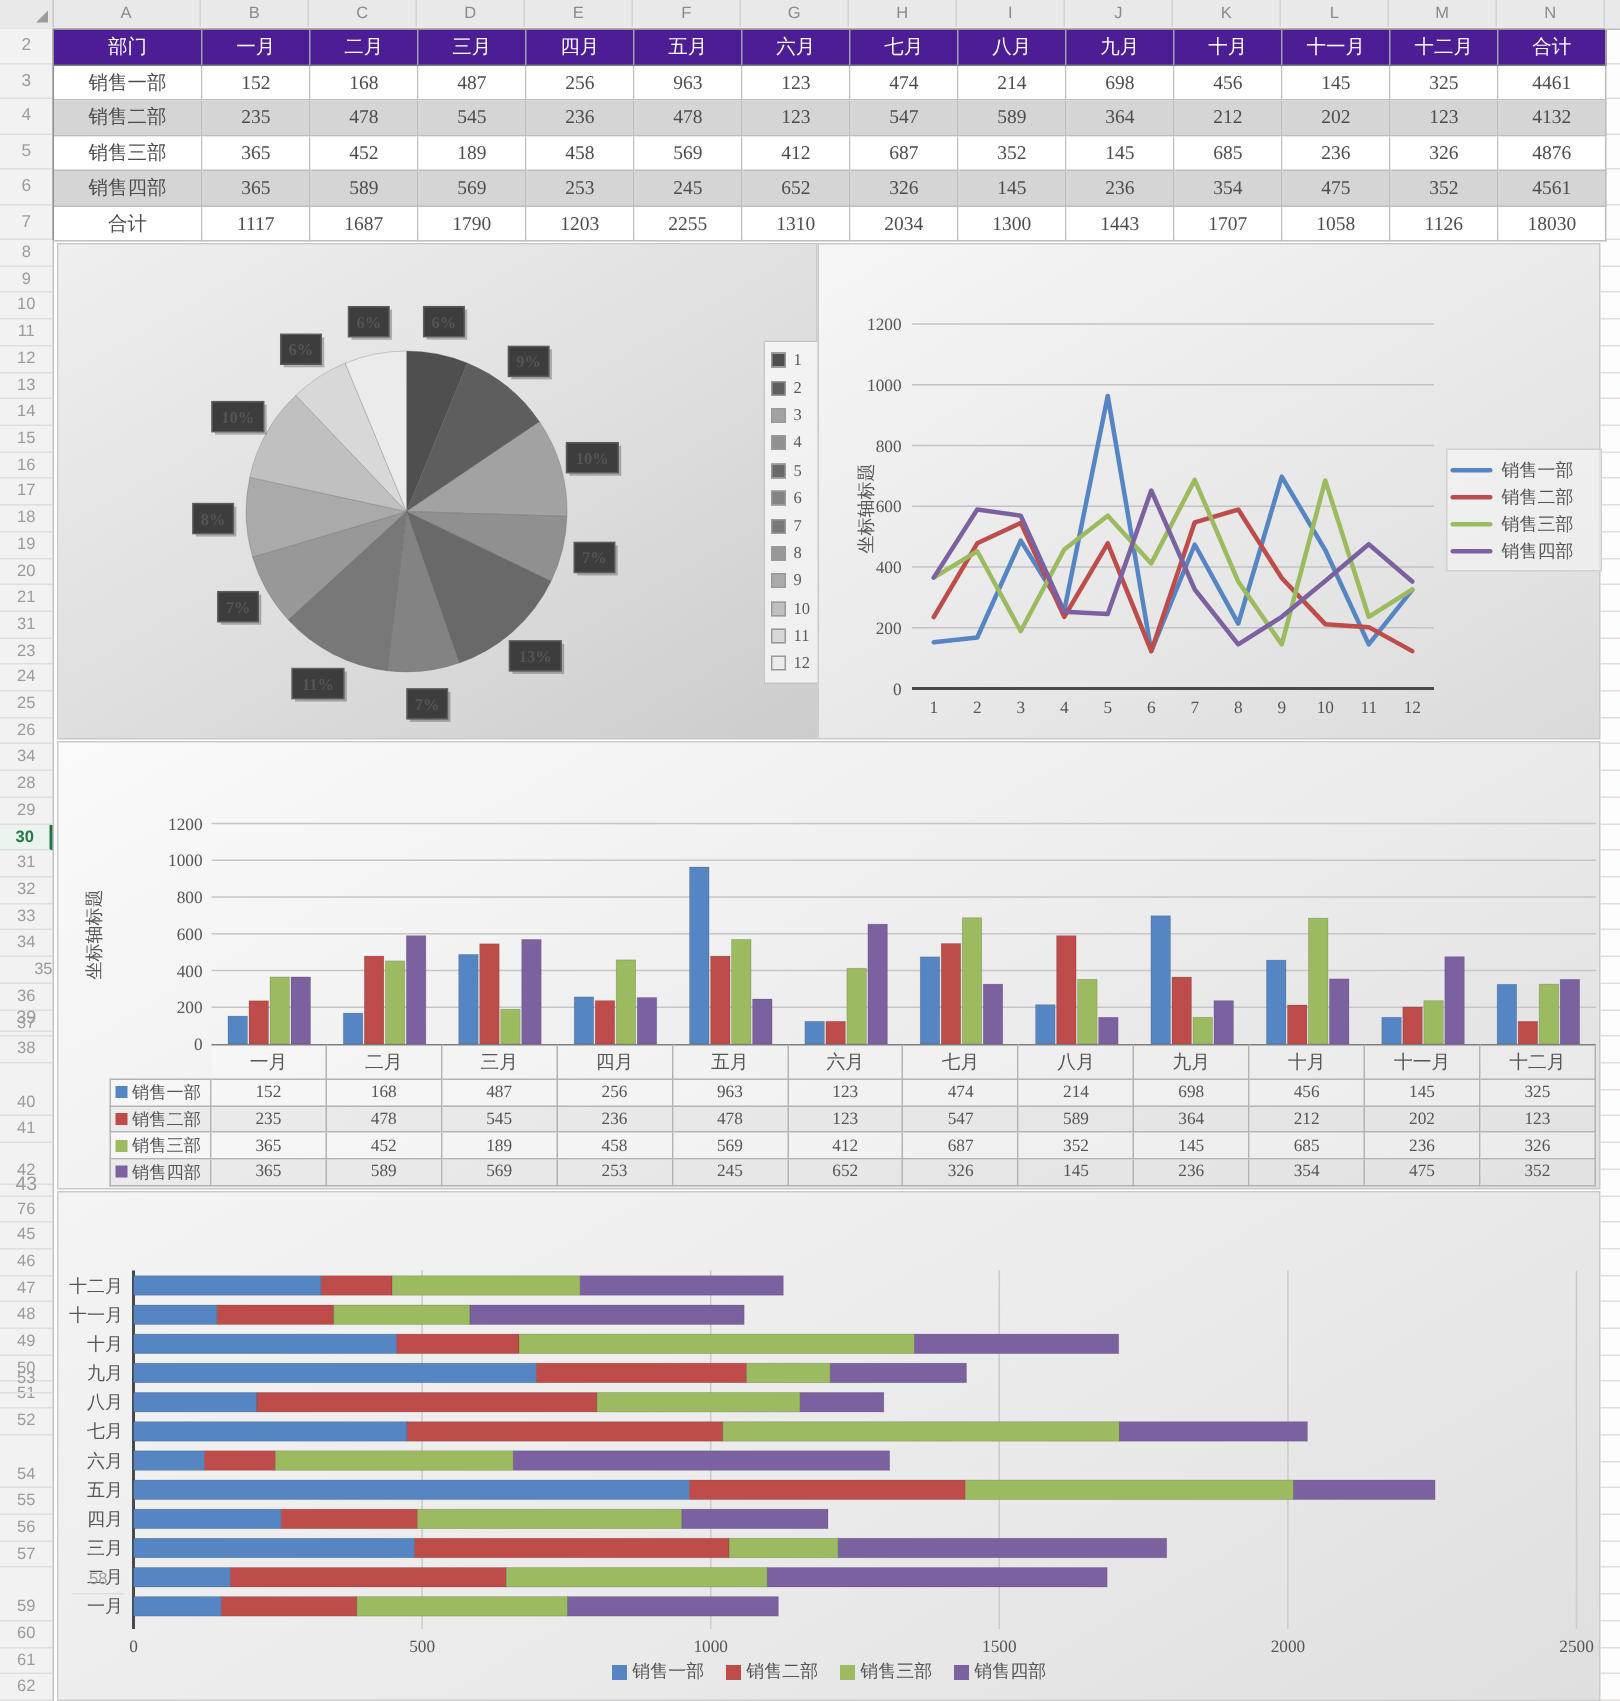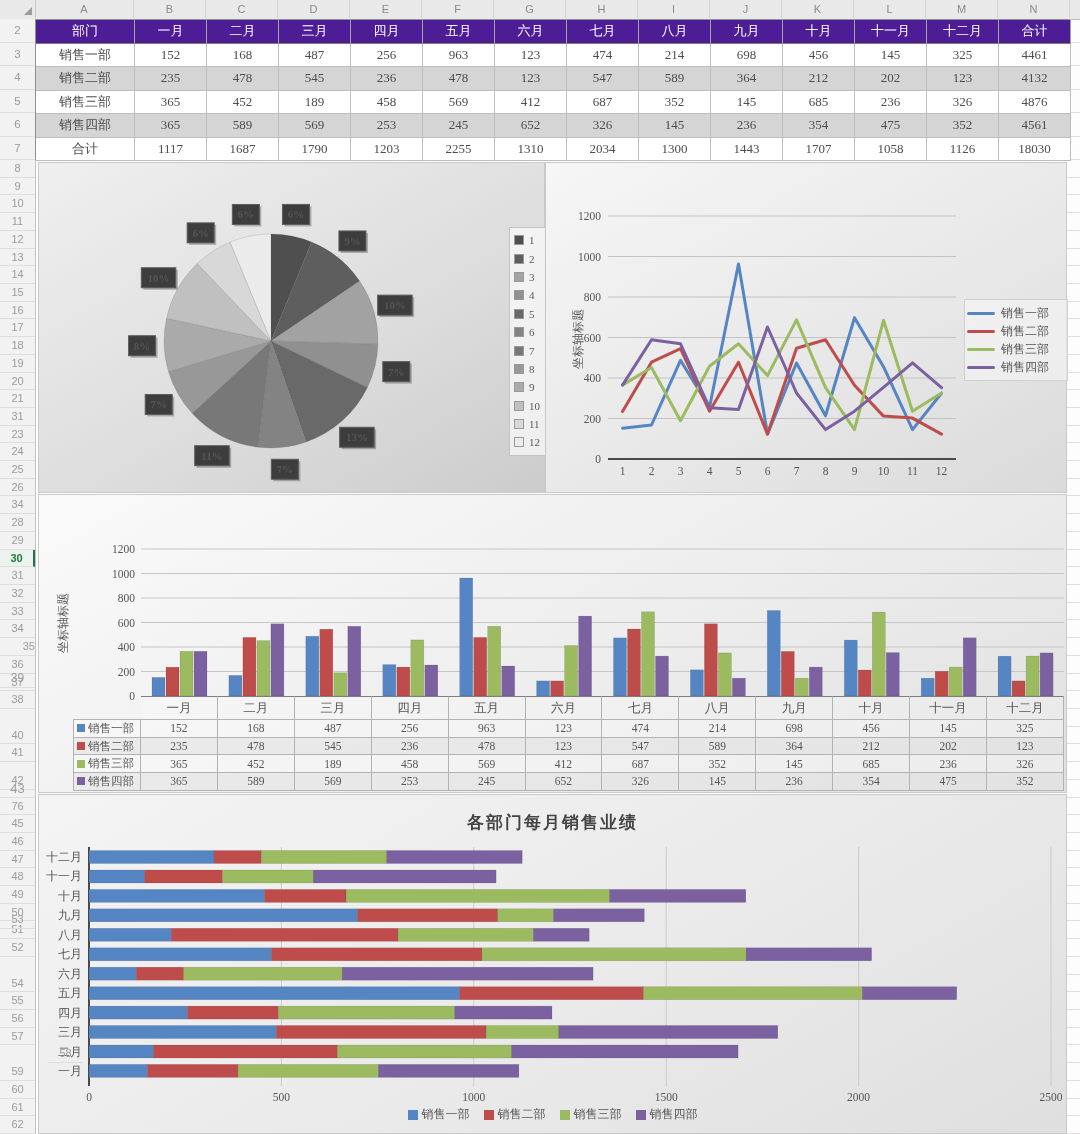--- a/index.html
+++ b/index.html
@@ -667,21 +667,20 @@
         <rect x="50.0" y="250.0" width="64.6" height="13" fill="#5585C2" stroke="rgba(0,0,0,0.18)" stroke-width="0.5"></rect>
         <rect x="114.6" y="250.0" width="183.9" height="13" fill="#BE4C4A" stroke="rgba(0,0,0,0.18)" stroke-width="0.5"></rect>
         <rect x="298.6" y="250.0" width="173.9" height="13" fill="#9CBA5F" stroke="rgba(0,0,0,0.18)" stroke-width="0.5"></rect>
         <rect x="472.5" y="250.0" width="226.6" height="13" fill="#7C61A1" stroke="rgba(0,0,0,0.18)" stroke-width="0.5"></rect>
         <text x="43" y="279.95" text-anchor="end" font-size="12">一月</text>
         <rect x="50.0" y="269.4" width="58.5" height="13" fill="#5585C2" stroke="rgba(0,0,0,0.18)" stroke-width="0.5"></rect>
         <rect x="108.5" y="269.4" width="90.4" height="13" fill="#BE4C4A" stroke="rgba(0,0,0,0.18)" stroke-width="0.5"></rect>
         <rect x="198.9" y="269.4" width="140.5" height="13" fill="#9CBA5F" stroke="rgba(0,0,0,0.18)" stroke-width="0.5"></rect>
         <rect x="339.4" y="269.4" width="140.5" height="13" fill="#7C61A1" stroke="rgba(0,0,0,0.18)" stroke-width="0.5"></rect>
       </svg>
-    <div class="ctitle">各部门每月销售业绩</div>
     <div class="hlegend">
         <div class="li">
           <span class="sw" style="background: rgb(85, 133, 194);"></span>
           <span>销售一部</span>
         </div>
         <div class="li">
           <span class="sw" style="background: rgb(190, 76, 74);"></span>
           <span>销售二部</span>
         </div>
         <div class="li">

